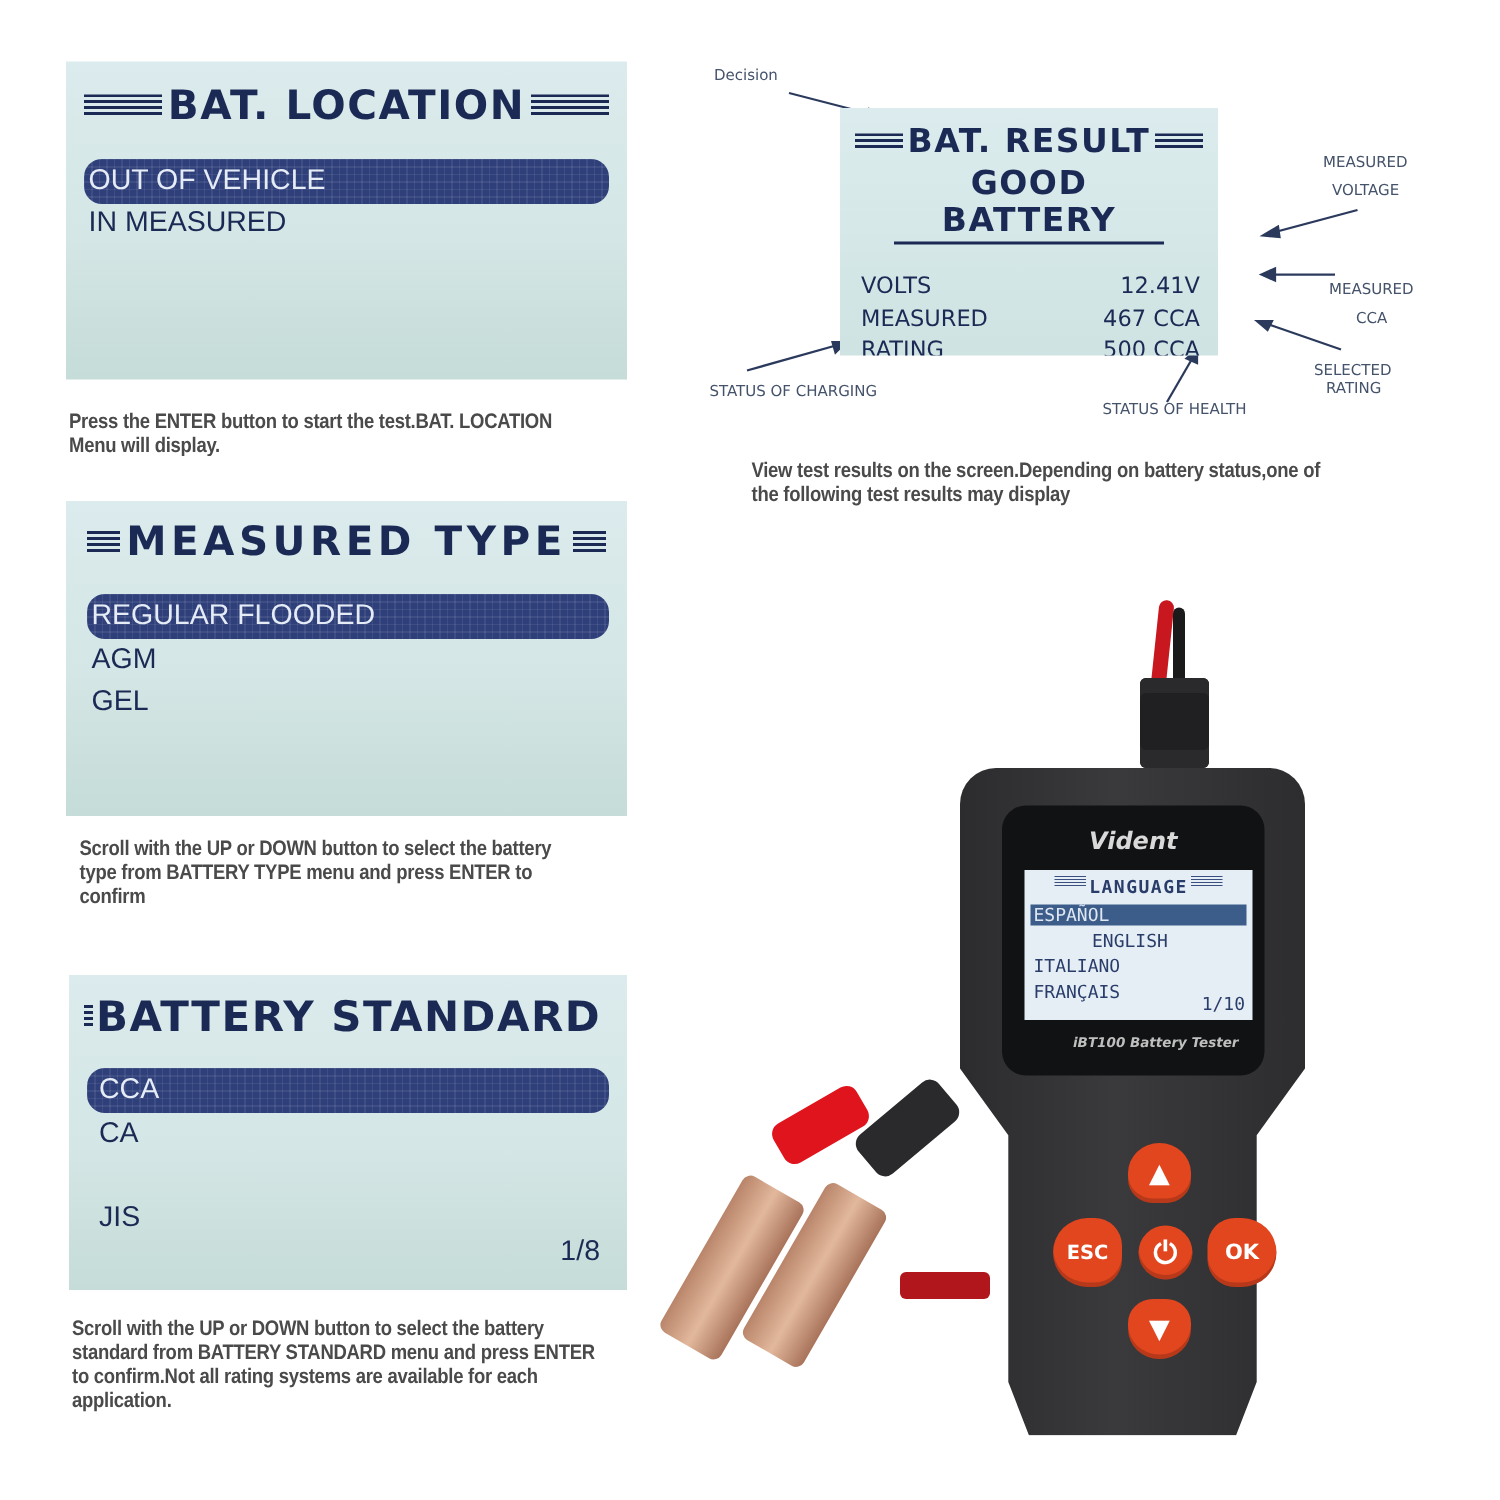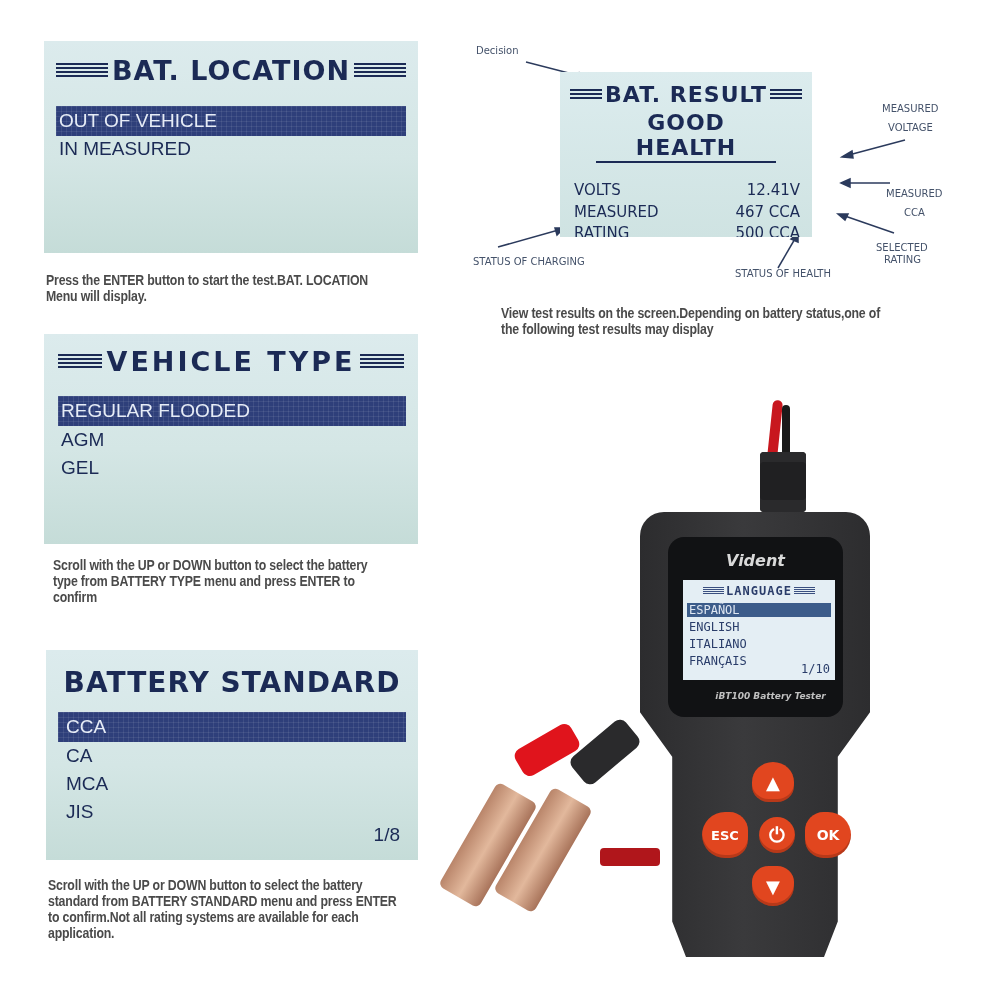--- a/index.html
+++ b/index.html
@@ -27,20 +27,21 @@
     position: absolute; left: 12px; right: 12px;
     font-family: "Liberation Sans", sans-serif; font-size: 19px;
     padding-left: 3px; height: 30px; line-height: 30px; color: #1b2a55;
   }
   .menu-item.sel {
     background:
       repeating-linear-gradient(90deg, rgba(255,255,255,0.08) 0 1px, transparent 1px 5px),
       repeating-linear-gradient(180deg, rgba(255,255,255,0.08) 0 1px, transparent 1px 5px),
       #2e3f7a;
     color: #e6ecf6;
+    border-radius: 12px;
   }
   .caption {
     position: absolute;
     font-family: "Liberation Sans", sans-serif; font-weight: bold;
     color: #4a4a4a; font-size: 14px; line-height: 16px;
     transform: scaleX(0.88); transform-origin: left top;
     letter-spacing: -0.2px;
   }
   .anno {
     position: absolute; font-family: "DejaVu Sans", sans-serif;
@@ -62,21 +63,21 @@
   }
   .device-screen-bezel {
     position: absolute; left: 668px; top: 537px; width: 175px; height: 180px;
     background: #111214; border-radius: 16px;
   }
   .device-lcd {
     position: absolute; left: 683px; top: 580px; width: 152px; height: 100px;
     background: #e4eef4; font-family: "DejaVu Sans Mono", monospace;
     color: #2a3d6a; font-size: 12px; overflow: hidden;
   }
-  .device-lcd .dl-title { position: absolute; top: 4px; left: 0; right: 0; display:flex; align-items:center; gap:2px; padding: 0 20px; font-weight: bold; letter-spacing: 1px;}
+  .device-lcd .dl-title { position: absolute; top: 4px; left: 0; right: 0; display:flex; gap:2px; padding: 0 20px; font-weight: bold; letter-spacing: 1px;}
   .device-lcd .dl-title .bars { height: 8px; }
   .device-lcd .dl-title .bars::before { background: repeating-linear-gradient(180deg, #3a4f80 0 1px, transparent 1px 2px); }
   .device-lcd .dl-item { position: absolute; left: 4px; right: 4px; height: 14px; line-height: 14px; padding-left: 2px;}
   .device-lcd .dl-item.sel { background: #3c5c8a; color: #dfe7f2; }
   .device-lcd .dl-page { position: absolute; right: 5px; bottom: 4px; }
 
   .key {
     position: absolute; background: #e1461f; color: #fff;
     display: flex; align-items: center; justify-content: center;
     font-family: "DejaVu Sans", sans-serif; font-weight: bold; font-size: 14px;
@@ -115,21 +116,21 @@
     <line x1="318" y1="228" x2="336" y2="197"></line>
       <polygon points="338,193 331,199 338,202"></polygon>
   </g>
 </svg>
 <div class="lcd" style="left:560px;top:72px;width:252px;height:165px;background:linear-gradient(180deg,#dcecee,#cfe3e2);">
   <div class="lcd-title" style="top:8px;height:28px;padding:0 10px;gap:3px;font-size:22px;">
     <span class="bars" style="height:11px;"></span>
     <span>BAT. RESULT</span>
     <span class="bars" style="height:11px;"></span>
   </div>
-  <div style="position:absolute;top:38px;left:36px;right:36px;text-align:center;font-family:'DejaVu Sans',sans-serif;font-weight:bold;font-size:22px;color:#1b2a55;letter-spacing:1px;border-bottom:2px solid #1b2a55;padding-bottom:1px;">GOOD HEALTH</div>
+  <div style="position:absolute;top:38px;left:36px;right:36px;text-align:center;font-family:'DejaVu Sans',sans-serif;font-weight:bold;font-size:22px;color:#1b2a55;letter-spacing:1px;border-bottom:2px solid #1b2a55;padding-bottom:1px;">GOOD BATTERY</div>
   <div class="res-row" style="top:82px;">
       <span class="l">VOLTS</span>
       <span class="r">12.41V</span>
     </div>
   <div class="res-row" style="top:104px;">
       <span class="l">MEASURED</span>
       <span class="r">467 CCA</span>
     </div>
   <div class="res-row" style="top:125px;">
       <span class="l">RATING</span>
@@ -146,37 +147,36 @@
 <div class="anno" style="left:904px;top:207px;">CCA</div>
 <div class="anno" style="left:876px;top:242px;">SELECTED</div>
 <div class="anno" style="left:884px;top:254px;">RATING</div>
 <div class="anno" style="left:473px;top:256px;">STATUS OF CHARGING</div>
 <div class="anno" style="left:735px;top:268px;">STATUS OF HEALTH</div>
 <div class="caption" style="left:501px;top:305px;width:440px;">View test results on the screen.Depending on battery status,one of the following test results may display</div>
 
 <div class="lcd" style="left:44px;top:334px;width:374px;height:210px;">
   <div class="lcd-title" style="top:10px;height:34px;padding:0 14px;gap:4px;font-size:27px;">
     <span class="bars"></span>
-    <span style="letter-spacing:3px;">VEHICLE TYPE</span>
+    <span style="letter-spacing:3px;">MEASURED TYPE</span>
     <span class="bars"></span>
   </div>
   <div class="menu-item sel" style="top:62px;left:14px;">REGULAR FLOODED</div>
   <div class="menu-item" style="top:91px;left:14px;">AGM</div>
   <div class="menu-item" style="top:119px;left:14px;">GEL</div>
 </div>
 <div class="caption" style="left:53px;top:557px;width:385px;">Scroll with the UP or DOWN button to select the battery type from BATTERY TYPE menu and press ENTER to confirm</div>
 
 <div class="lcd" style="left:46px;top:650px;width:372px;height:210px;">
-  <div class="lcd-title" style="top:8px;height:38px;padding:0 10px 0 10px;gap:2px;font-size:28px;justify-content:flex-start;flex-direction:column;">
+  <div class="lcd-title" style="top:8px;height:38px;padding:0 10px 0 10px;gap:2px;font-size:28px;justify-content:flex-start;">
     <span class="bars" style="flex:0 0 6px;"></span>
     <span>BATTERY STANDARD</span>
   </div>
   <div class="menu-item sel" style="top:62px;left:12px;padding-left:8px;">CCA</div>
   <div class="menu-item" style="top:91px;left:12px;padding-left:8px;">CA</div>
-  <div class="menu-item" style="top:119px;left:12px;padding-left:8px;">MCA</div>
   <div class="menu-item" style="top:147px;left:12px;padding-left:8px;">JIS</div>
   <div style="position:absolute;right:18px;bottom:14px;font-size:19px;color:#1b2a55;">1/8</div>
 </div>
 <div class="caption" style="left:48px;top:877px;width:410px;">Scroll with the UP or DOWN button to select the battery standard from BATTERY STANDARD menu and press ENTER to confirm.Not all rating systems are available for each application.</div>
 
 <div class="cable" style="left:770px;top:400px;width:10px;height:60px;border-radius:5px;transform:rotate(6deg);"></div>
 <div class="cable" style="left:782px;top:405px;width:8px;height:55px;border-radius:4px;background:#1a1a1a;"></div>
 <div style="position:absolute;left:760px;top:452px;width:46px;height:60px;background:#202022;border-radius:4px;box-shadow:inset 0 10px 0 #2a2a2c, inset 0 -12px 0 #2a2a2c;"></div>
 
 <div style="position:absolute;left:570px;top:735px;width:70px;height:34px;background:#2a2a2c;border-radius:8px;transform:rotate(-40deg);"></div>
@@ -188,21 +188,21 @@
 <div class="device-body"></div>
 <div class="device-screen-bezel"></div>
 <div style="position:absolute;left:668px;top:551px;width:175px;text-align:center;font-family:'DejaVu Sans',sans-serif;font-weight:bold;font-style:italic;font-size:16px;color:#d9d9d9;">Vident</div>
 <div class="device-lcd">
   <div class="dl-title">
     <span class="bars"></span>
     <span>LANGUAGE</span>
     <span class="bars"></span>
   </div>
   <div class="dl-item sel" style="top:23px;">ESPAÑOL</div>
-  <div class="dl-item" style="top:40px;">ENGLISH</div>
+  <div class="dl-item" style="top:40px;margin-left:39px;">ENGLISH</div>
   <div class="dl-item" style="top:57px;">ITALIANO</div>
   <div class="dl-item" style="top:74px;">FRANÇAIS</div>
   <div class="dl-page">1/10</div>
 </div>
 <div style="position:absolute;left:668px;top:691px;width:205px;text-align:center;font-family:'DejaVu Sans',sans-serif;font-weight:bold;font-size:9px;color:#bfbfbf;font-style:italic;">iBT100 Battery Tester</div>
 
 <div class="key" style="left:752px;top:762px;width:42px;height:40px;border-radius:50% 50% 40% 40%;font-size:18px;">▲</div>
 <div class="key" style="left:702px;top:812px;width:46px;height:46px;border-radius:50% 40% 40% 50%;font-size:13px;">ESC</div>
 <div class="key" style="left:759px;top:817px;width:36px;height:36px;border-radius:50%;font-size:20px;">⏻</div>
 <div class="key" style="left:805px;top:812px;width:46px;height:46px;border-radius:40% 50% 50% 40%;font-size:14px;">OK</div>

